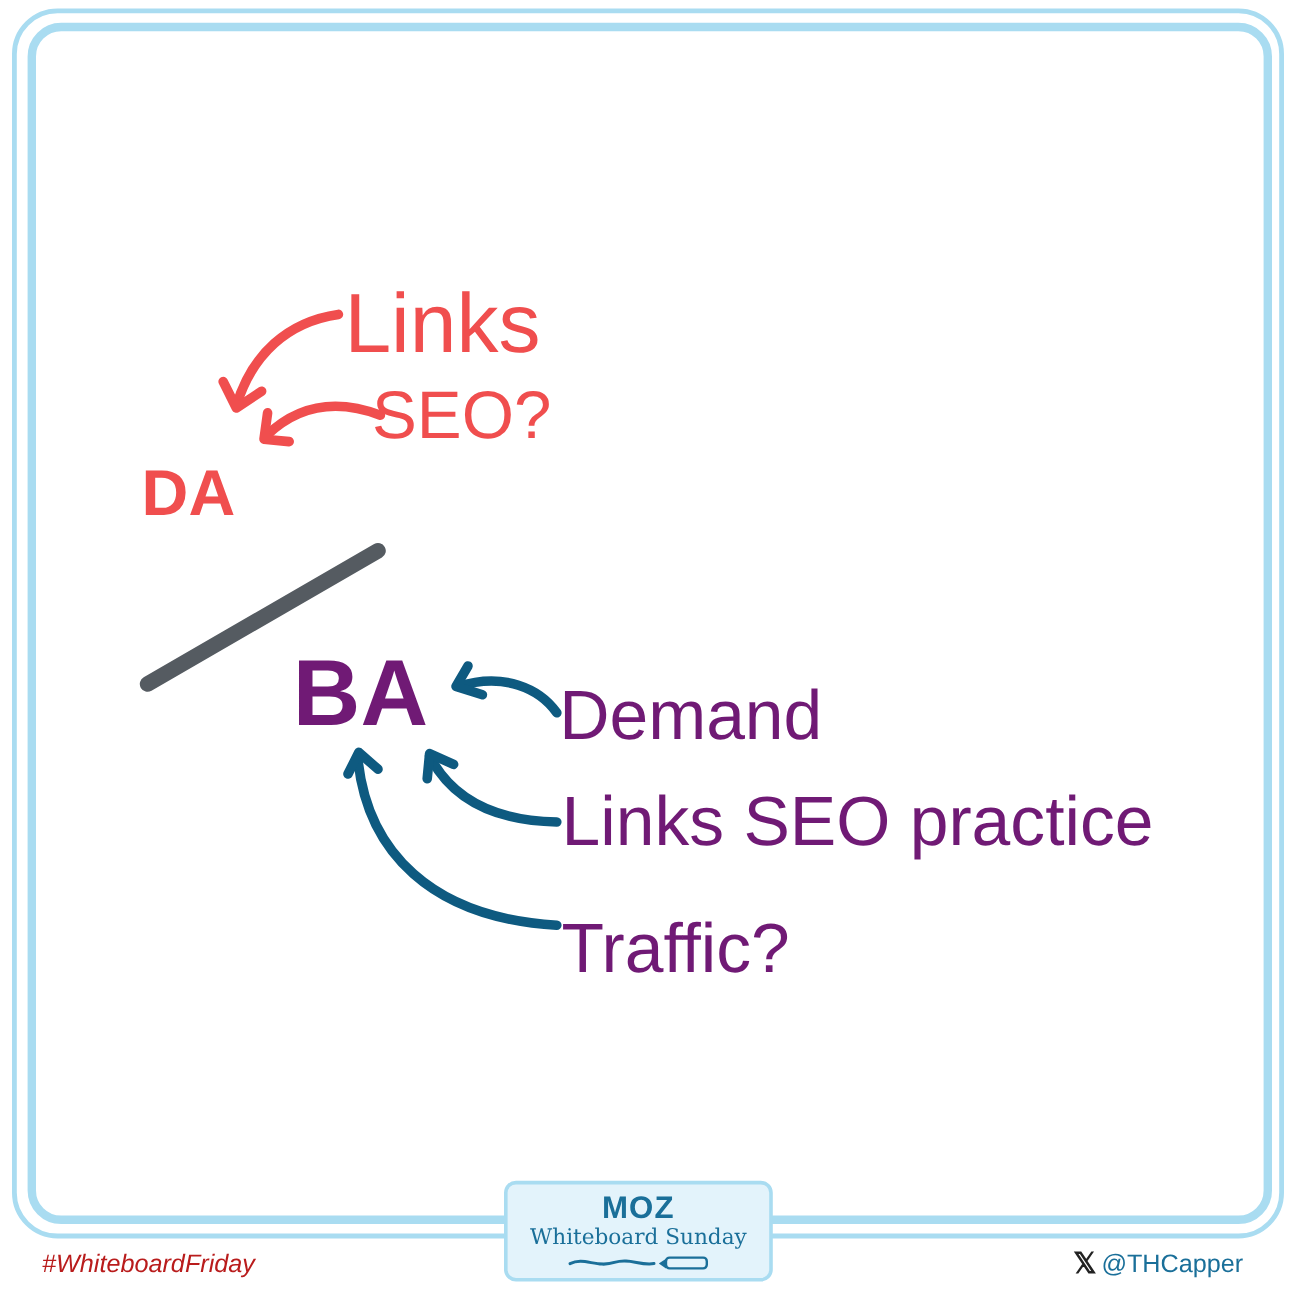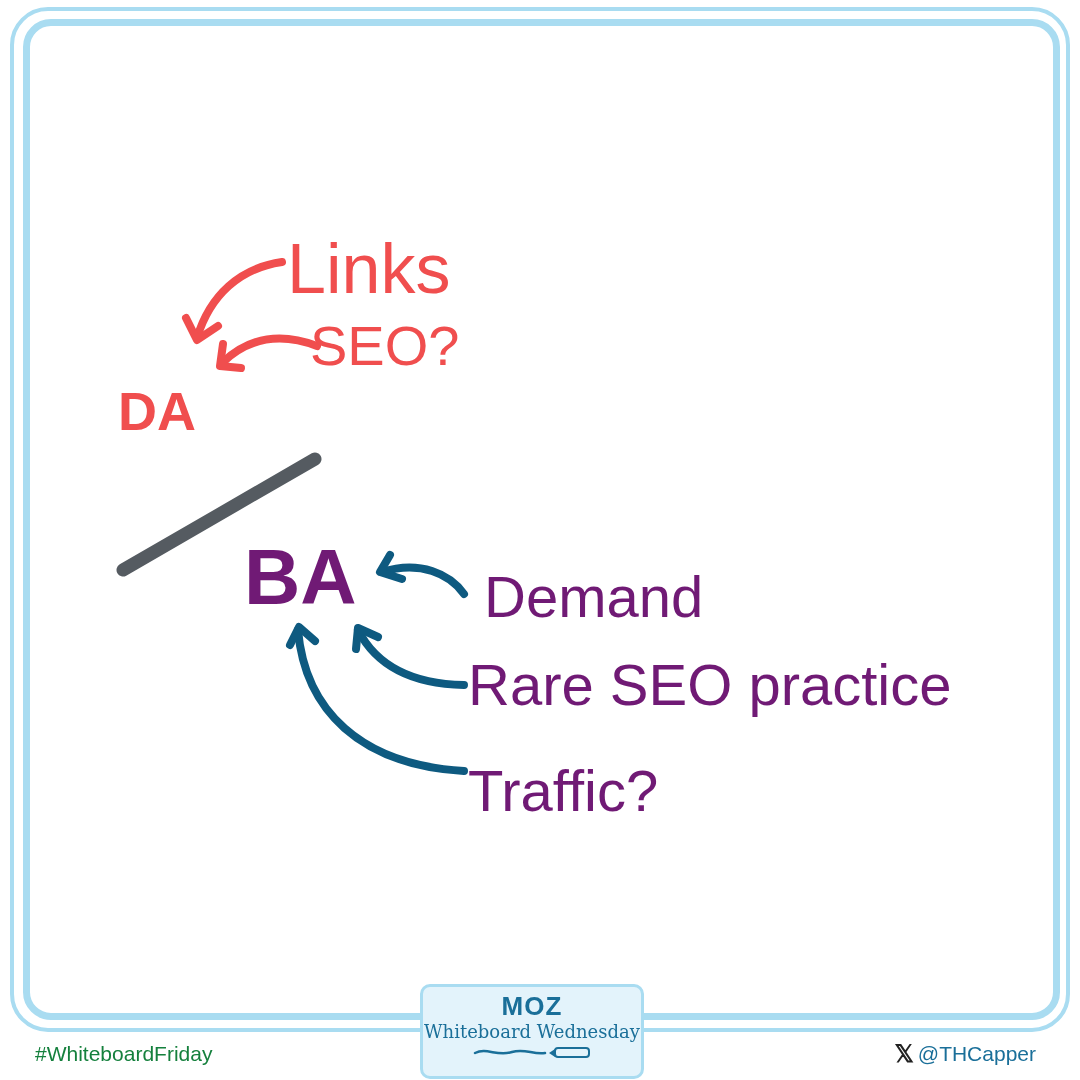--- a/index.html
+++ b/index.html
@@ -7,27 +7,27 @@
   .frame-outer { position:absolute; left:10px; top:7px; width:1052px; height:1017px; border:4px solid #a9dcf1; border-radius:38px; }
   .frame-inner { position:absolute; left:23px; top:19px; width:1023px; height:987px; border:7px solid #a9dcf1; border-radius:28px; }
   svg.board { position:absolute; left:0; top:0; }
   .txt { position:absolute; white-space:nowrap; line-height:1; }
   .red { color:#f04e4e; }
   .blue { color:#701a75; }
   .t-links { left:287px; top:234px; font-size:70px; }
   .t-seo { left:310px; top:318px; font-size:56px; }
   .t-da { left:118px; top:384px; font-size:54px; font-weight:bold; }
   .t-ba { left:244px; top:538px; font-size:78px; font-weight:bold; }
-  .t-demand { left:484px; top:568px; font-size:58px; }
+  .t-demand { left:466px; top:568px; font-size:58px; }
   .t-rare { left:468px; top:656px; font-size:58px; }
   .t-traffic { left:468px; top:762px; font-size:58px; }
-  .hashtag { position:absolute; left:35px; top:1042px; font-size:21px; color:#15803d; }
+  .hashtag { position:absolute; left:35px; top:1042px; font-size:21px; color:#b91c1c;font-style:italic; }
   .handle { position:absolute; right:44px; top:1042px; font-size:21px; color:#1a6f99; display:flex; align-items:center; gap:4px; }
   .handle .x-icon { font-size:24px; color:#222; font-weight:bold; line-height:1; }
-  .badge { position:absolute; left:420px; top:984px; width:224px; height:95px; background:#e3f3fb; border:3px solid #a9dcf1; border-radius:10px; box-sizing:border-box; text-align:center; }
+  .badge { position:absolute; left:420px; top:984px; width:224px; height:84px; background:#e3f3fb; border:3px solid #a9dcf1; border-radius:10px; box-sizing:border-box; text-align:center; }
   .badge .moz { font-family:"Liberation Sans", sans-serif; font-weight:900; font-size:26px; color:#1a6f99; margin-top:6px; letter-spacing:1px; line-height:1; }
   .badge .wf { font-family:"DejaVu Serif", serif; font-size:18px; color:#1a6f99; margin-top:4px; line-height:1; }
   .badge svg { display:block; margin:4px auto 0; }
 </style>
 </head>
 <body>
 
 <div class="frame-outer"></div>
 <div class="frame-inner"></div>
 
@@ -59,31 +59,31 @@
     <path d="M464,771 C360,765 305,710 298,630"></path>
     <path d="M290,645 L299,627 L315,641"></path>
   </g>
 </svg>
 
 <div class="txt red t-links">Links</div>
 <div class="txt red t-seo">SEO?</div>
 <div class="txt red t-da">DA</div>
 <div class="txt blue t-ba">BA</div>
 <div class="txt blue t-demand">Demand</div>
-<div class="txt blue t-rare">Rare SEO practice</div>
+<div class="txt blue t-rare">Links SEO practice</div>
 <div class="txt blue t-traffic">Traffic?</div>
 
 <div class="hashtag">#WhiteboardFriday</div>
 
 <div class="handle">
   <span class="x-icon">𝕏</span>
   <span>@THCapper</span>
 </div>
 
 <div class="badge">
   <div class="moz">MOZ</div>
-  <div class="wf">Whiteboard Wednesday</div>
+  <div class="wf">Whiteboard Sunday</div>
   <svg width="130" height="14">
     <path d="M8,8 C20,2 30,12 45,7 C58,3 66,10 78,8" fill="none" stroke="#1a6f99" stroke-width="2.5" stroke-linecap="round"></path>
     <path d="M82,8 L88,4 L88,12 Z" fill="#1a6f99"></path>
     <rect x="88" y="3" width="34" height="9" rx="3" fill="none" stroke="#1a6f99" stroke-width="2"></rect>
   </svg>
 </div>
 
 </body></html>

